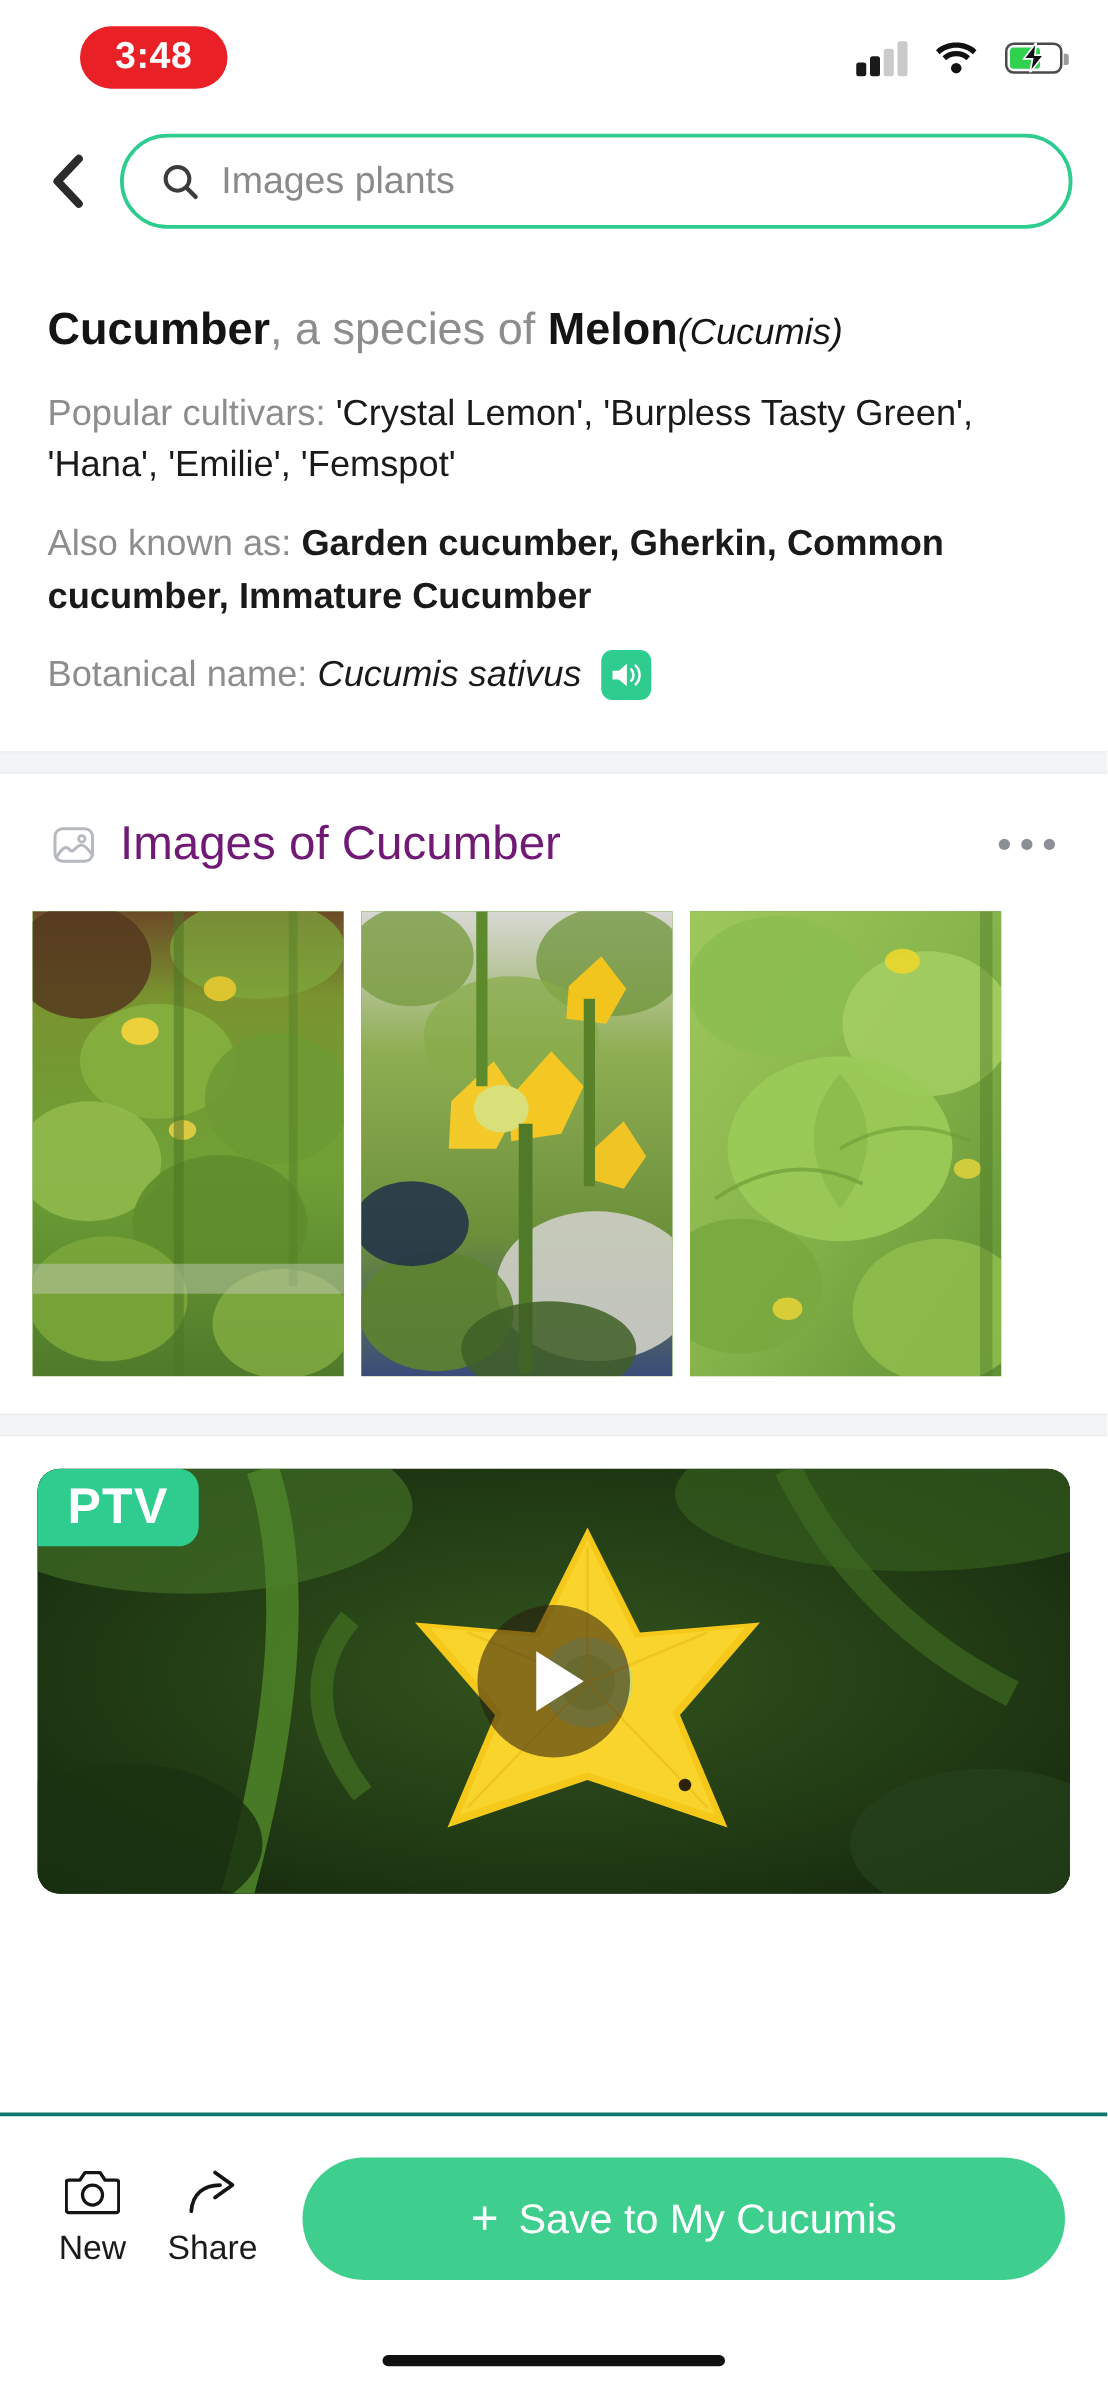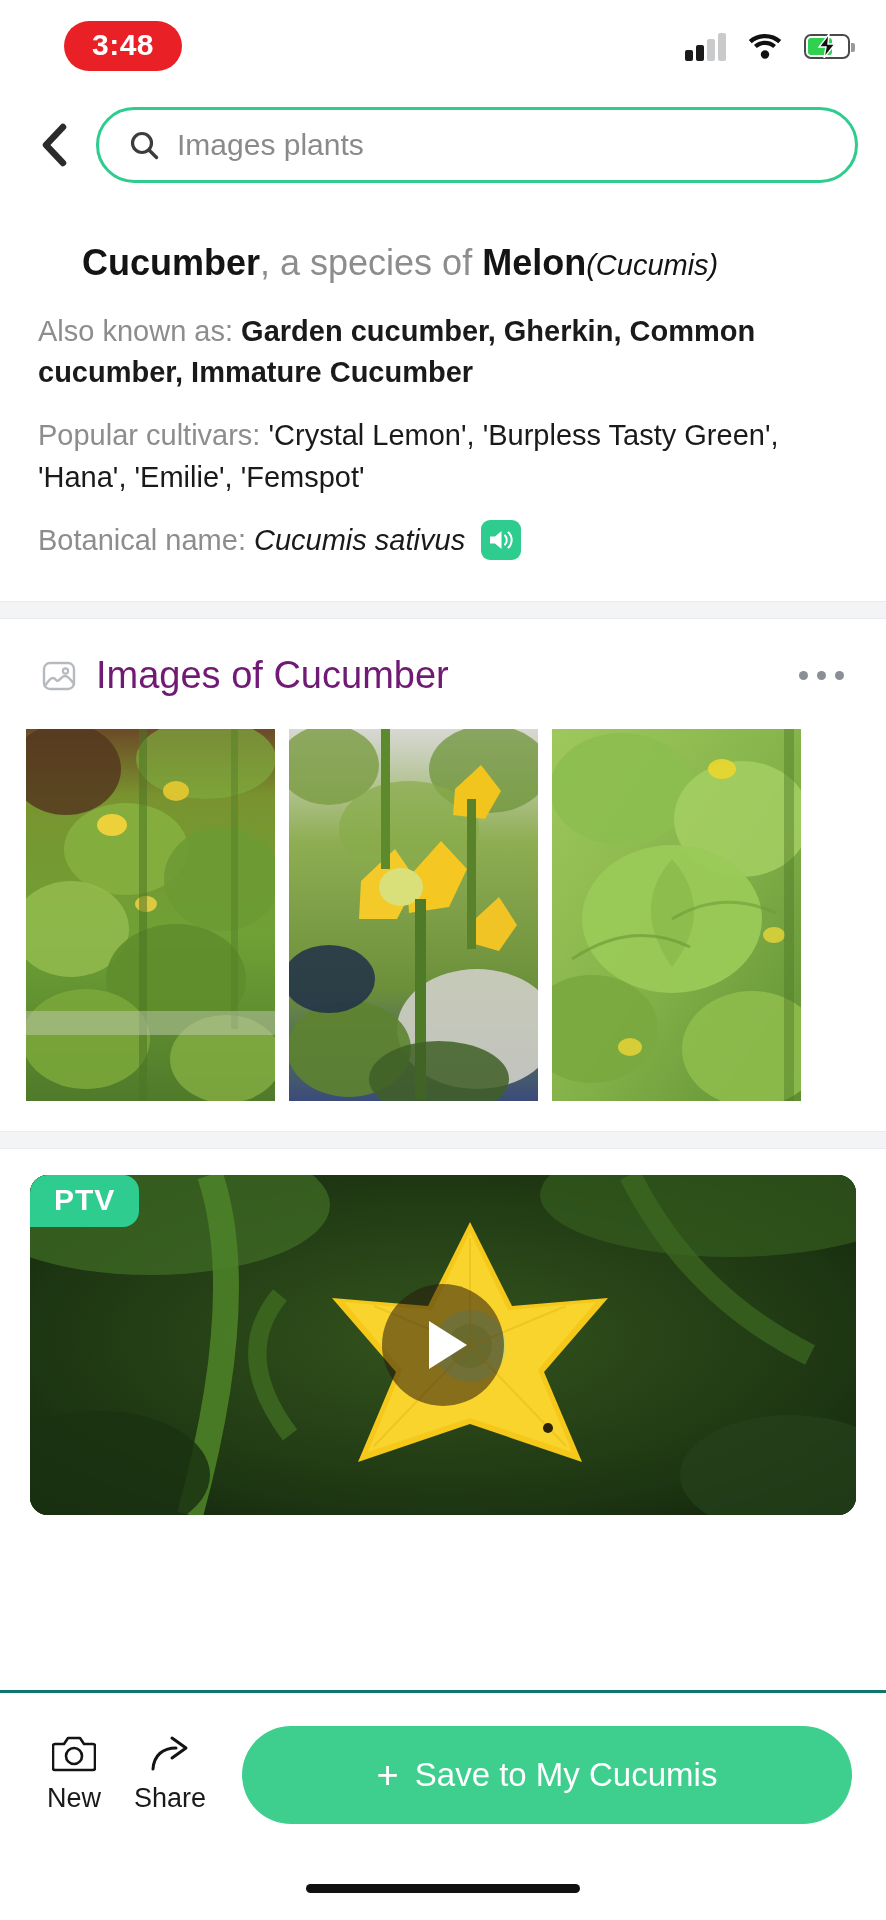--- a/index.html
+++ b/index.html
@@ -120,21 +120,21 @@
   
   .info {
     padding: 42px 38px 40px 38px;
   }
   .title-line {
     font-size: 36px;
     line-height: 1.25;
     color: #141414;
     margin-bottom: 26px;
   }
-  .title-line .name { font-weight: bold; margin-left: 44px; }
+  .title-line .name { font-weight: bold; }
   .title-line .muted { color: #8d8d8d; font-weight: normal; }
   .title-line .genus { font-weight: bold; }
   .title-line .latin { font-style: italic; font-size: 29px; }
 
   .meta-row {
     font-size: 29px;
     line-height: 1.42;
     color: #1a1a1a;
     margin-bottom: 22px;
   }
@@ -222,21 +222,21 @@
     border-radius: 18px;
     overflow: hidden;
     background: #17290f;
   }
   .video-card > svg.bg { width: 100%; height: 100%; display: block; }
   .ptv-badge {
     position: absolute;
     top: 0; left: 0;
     background: #2ecc8f;
     color: #ffffff;
-    font-size: 30px;
+    font-size: 40px;
     font-weight: bold;
     letter-spacing: 1px;
     padding: 10px 24px 12px;
     border-radius: 16px 16px 16px 0;
     line-height: 1;
   }
   .play-overlay {
     position: absolute;
     left: 50%; top: 50%;
     transform: translate(-50%, -50%);
@@ -348,25 +348,25 @@
       <span class="search-placeholder">Images plants</span>
     </div>
   </div>
 
   <div class="info">
     <div class="title-line">
       <span class="name">Cucumber</span><span class="muted">, a species of </span><span class="genus">Melon</span><span class="latin">(Cucumis)</span>
     </div>
 
     <div class="meta-row">
+      <span class="label">Popular cultivars: </span><span>'Crystal Lemon', 'Burpless Tasty Green', 'Hana', 'Emilie', 'Femspot'</span>
+    </div>
+
+    <div class="meta-row">
       <span class="label">Also known as: </span><span class="value-bold">Garden cucumber, Gherkin, Common cucumber, Immature Cucumber</span>
-    </div>
-
-    <div class="meta-row">
-      <span class="label">Popular cultivars: </span><span>'Crystal Lemon', 'Burpless Tasty Green', 'Hana', 'Emilie', 'Femspot'</span>
     </div>
 
     <div class="meta-row botanical-row">
       <span><span class="label">Botanical name: </span><span class="value-italic">Cucumis sativus</span></span>
       <span class="speaker-btn">
         <svg width="26" height="22" viewBox="0 0 26 22">
           <polygon points="2,7.5 7,7.5 13.5,2 13.5,20 7,14.5 2,14.5" fill="#ffffff"></polygon>
           <path d="M17 6.5a6.5 6.5 0 0 1 0 9" fill="none" stroke="#ffffff" stroke-width="2" stroke-linecap="round"></path>
           <path d="M20.5 3.5a10.5 10.5 0 0 1 0 15" fill="none" stroke="#ffffff" stroke-width="2" stroke-linecap="round"></path>
         </svg>

